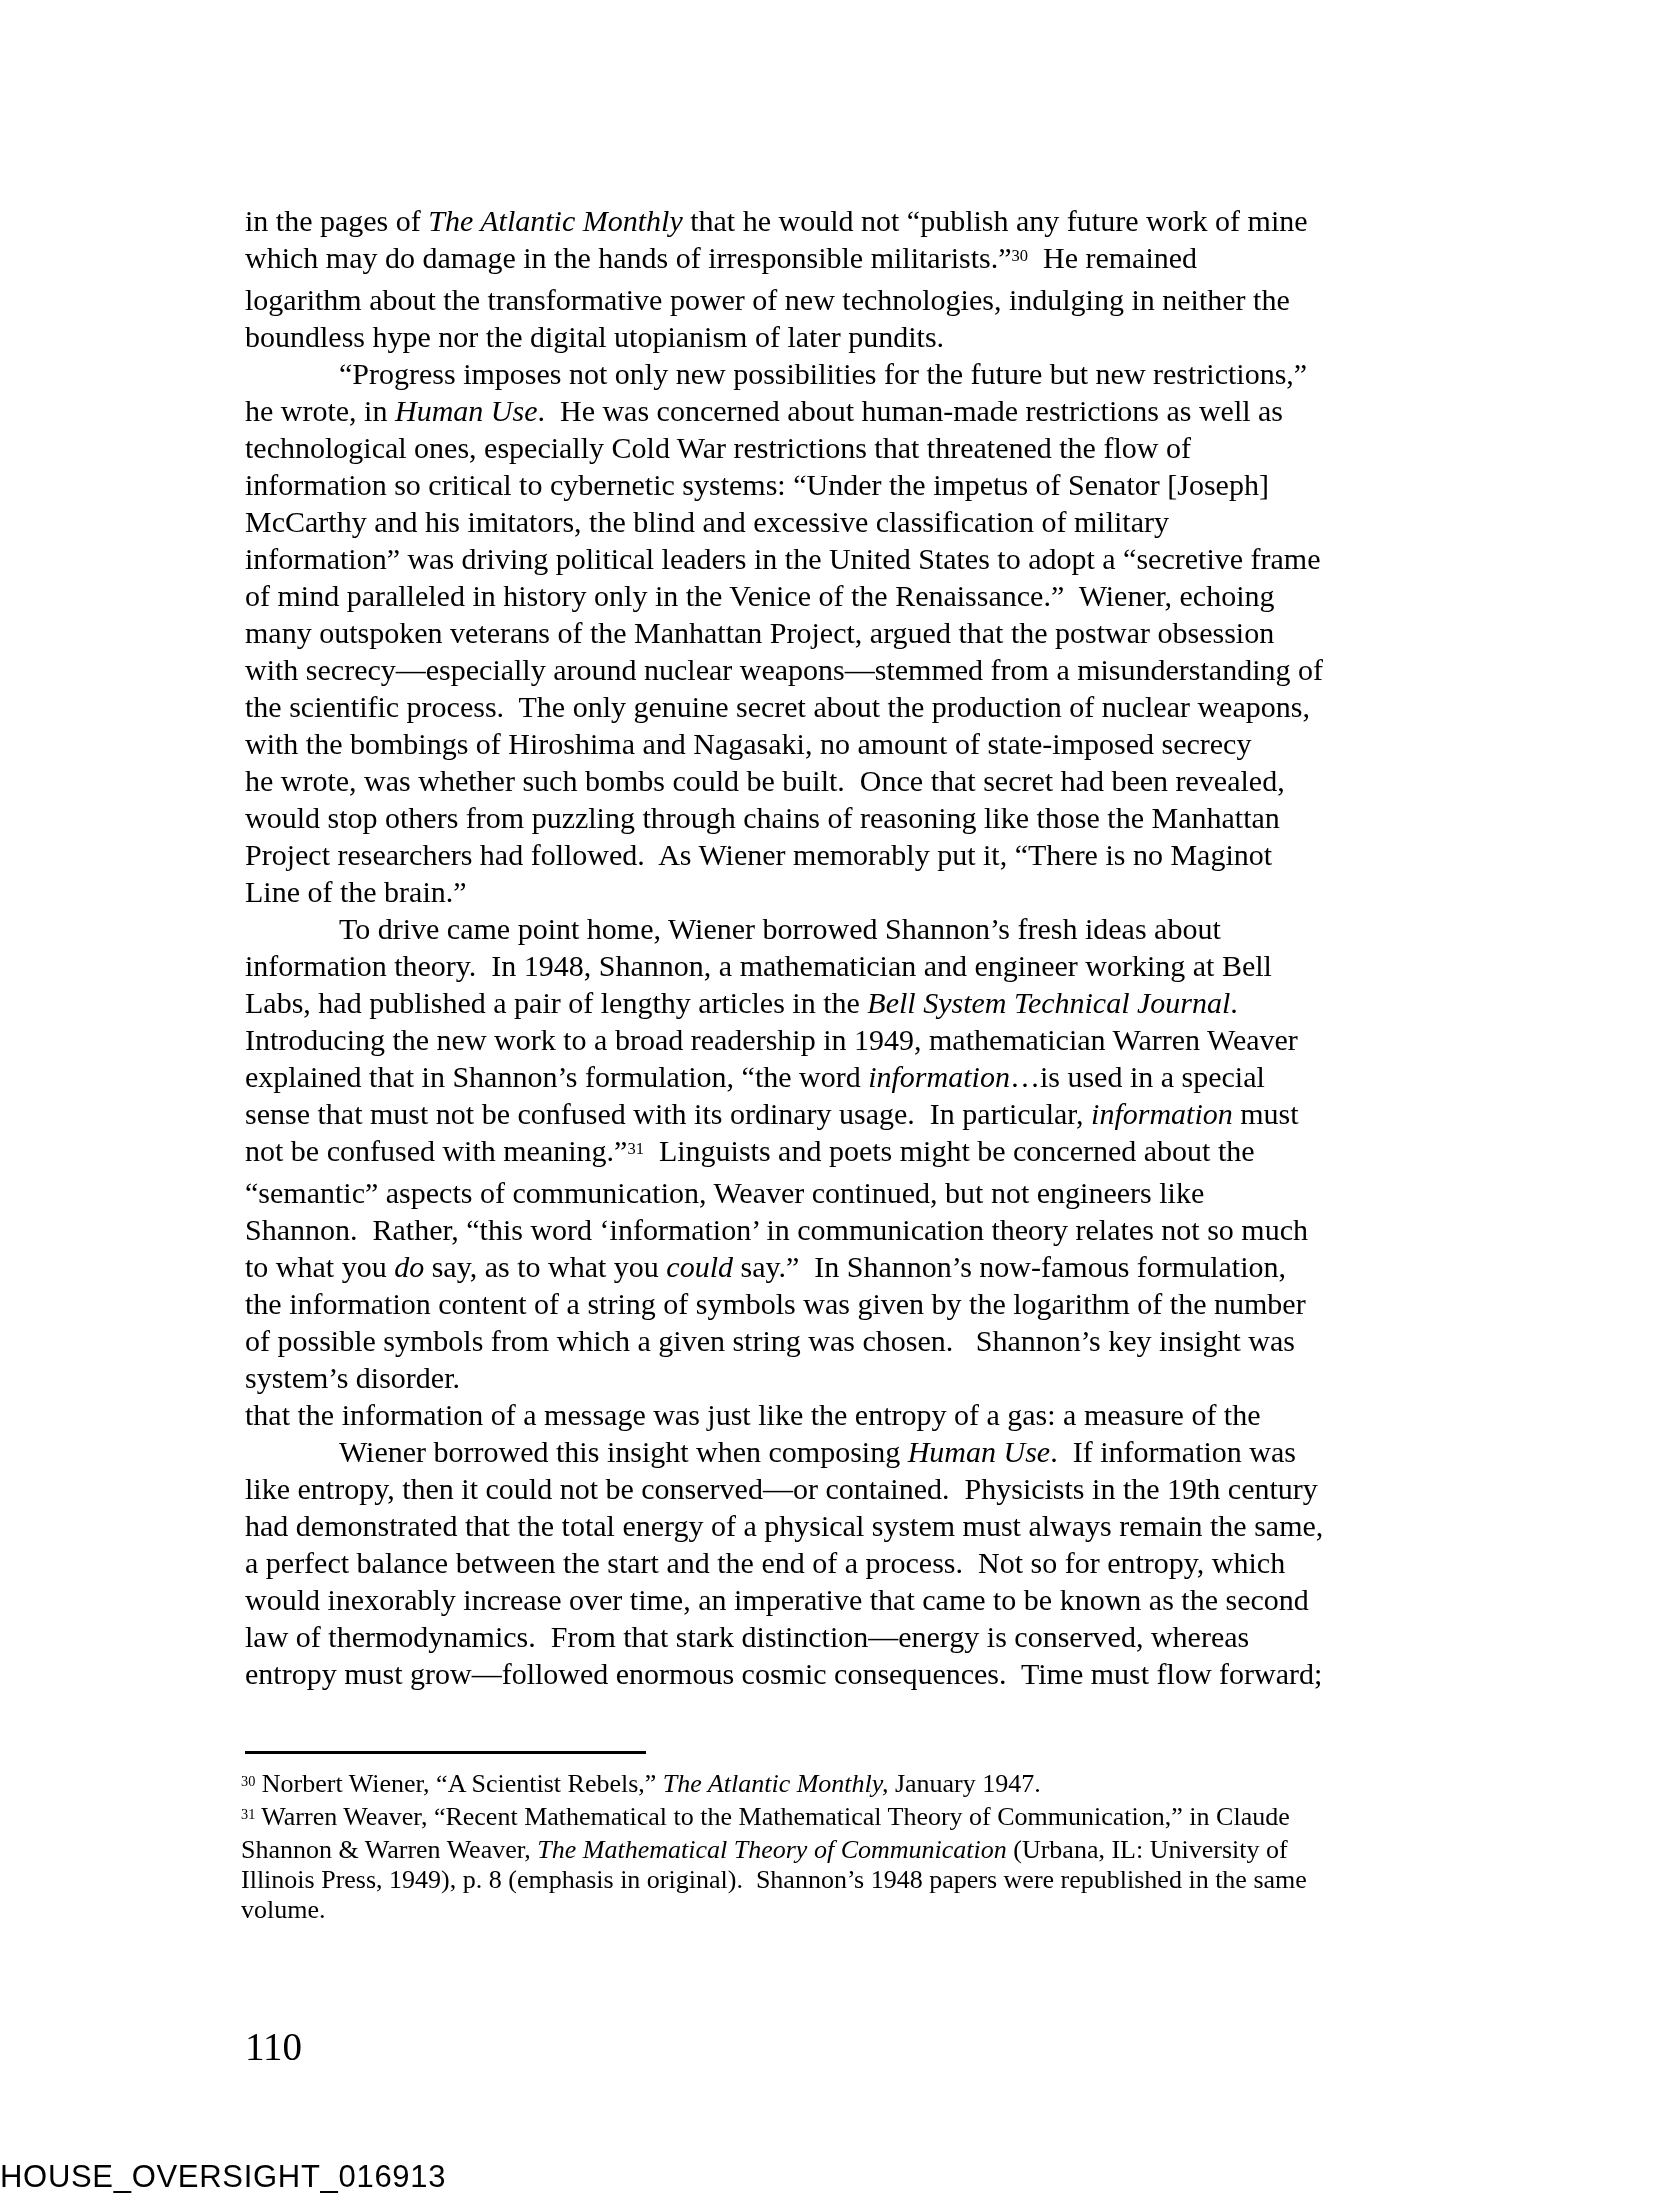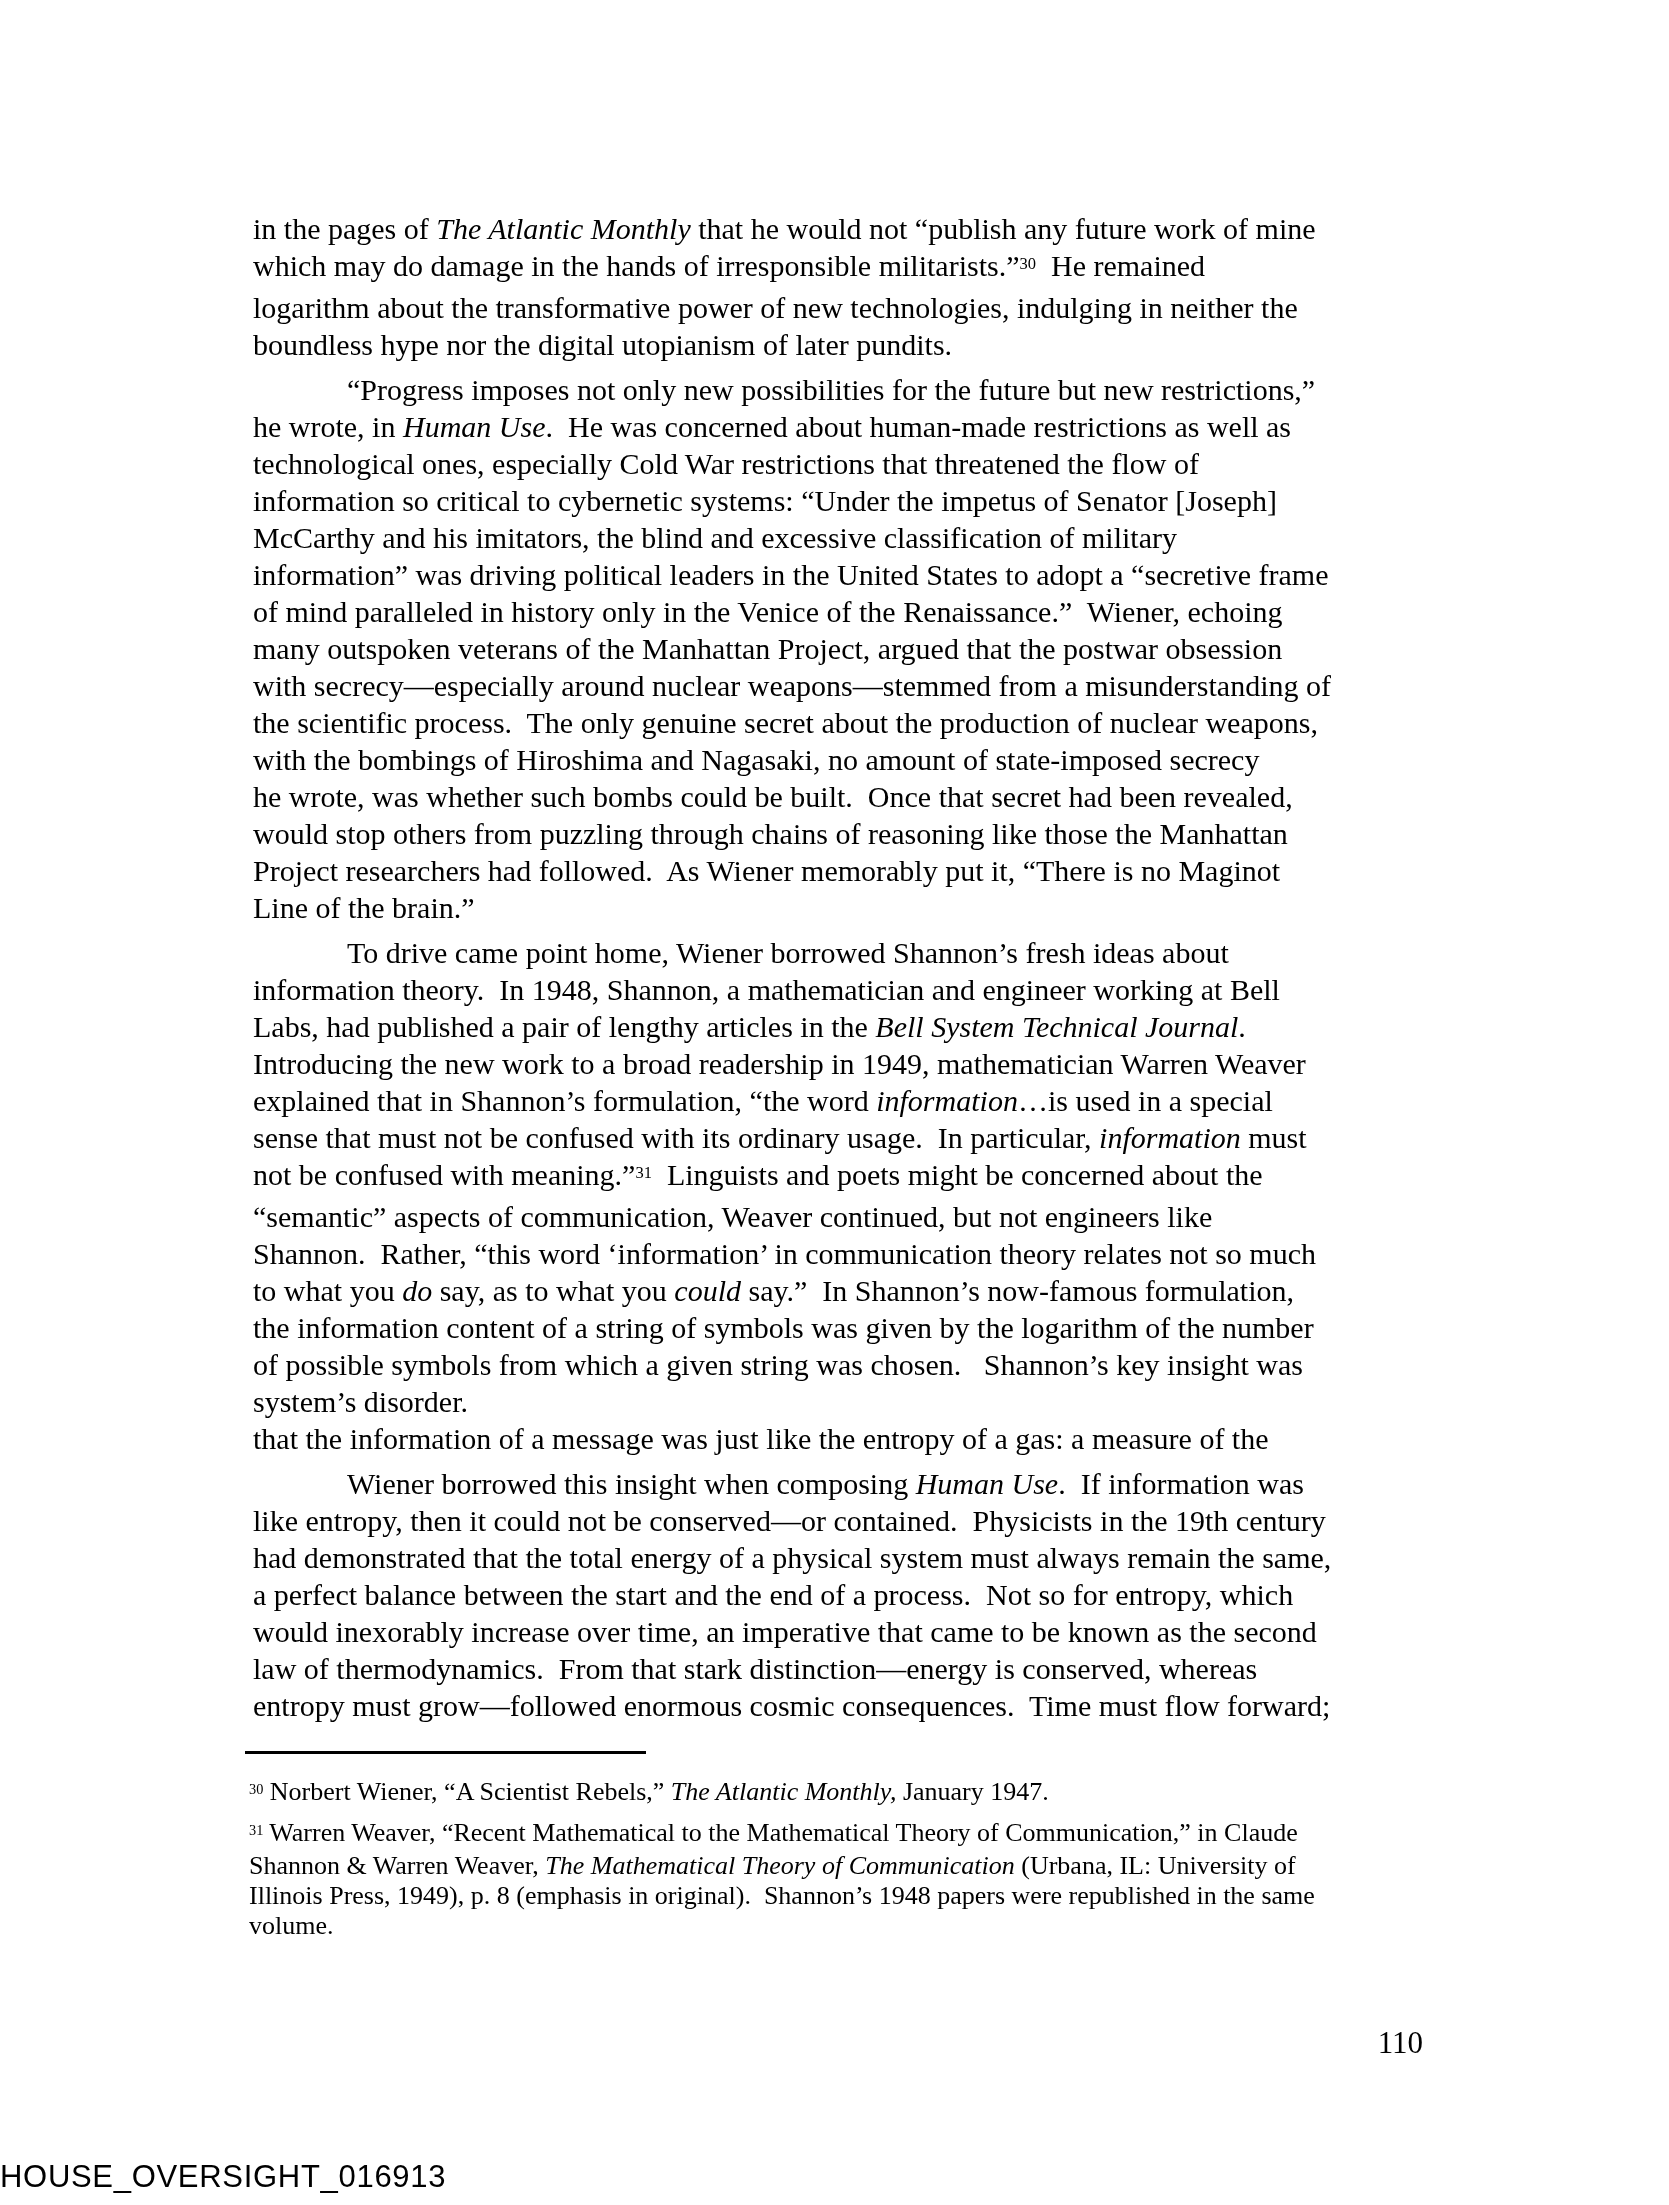--- a/index.html
+++ b/index.html
@@ -13,21 +13,21 @@
     overflow:hidden;
   }
   .body-text{
     position:absolute;
     left:245px;
     top:202px;
     width:1188px;
     font-size:30px;
     line-height:37px;
   }
-  .para{margin:8px;padding:0;}
+  .para{margin:0;padding:0;}
   .line{white-space:pre;}
   .line.first{padding-left:94px;}
   .it{font-style:italic;}
   .sup{font-size:0.55em;position:relative;top:-0.45em;}
   .fn-rule{
     position:absolute;
     left:245px;
     top:1751px;
     width:401px;
     height:2.6px;
@@ -39,22 +39,21 @@
     top:1769px;
     width:1188px;
     font-size:26px;
     line-height:30px;
   }
   .page-number{
     position:absolute;
     left:245px;
     top:2027px;
     width:1178px;
-    text-align:right;
-    font-size:31px;
+    font-size:39px;
     line-height:1;
   }
   .bates{
     position:absolute;
     left:0;
     top:2161px;
     width:1657px;
     text-align:left;
     font-family:"Liberation Sans","DejaVu Sans",sans-serif;
     font-size:31px;

